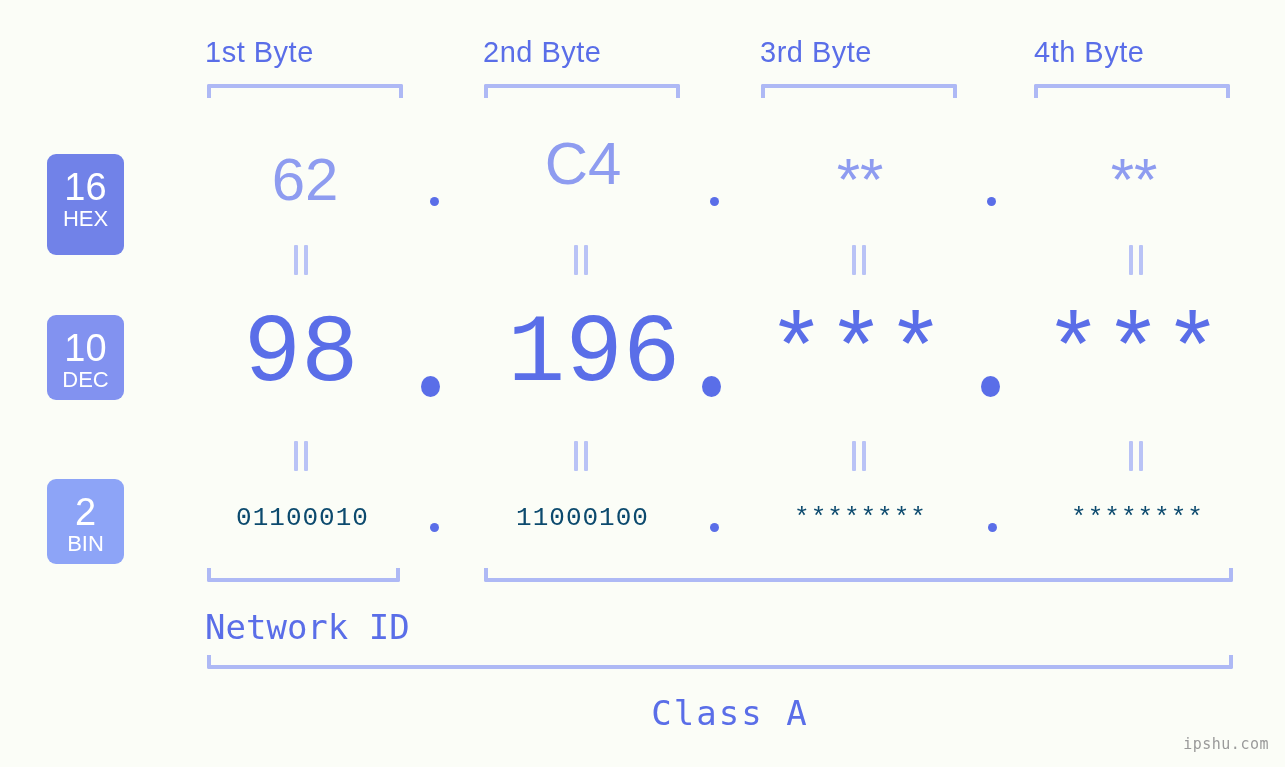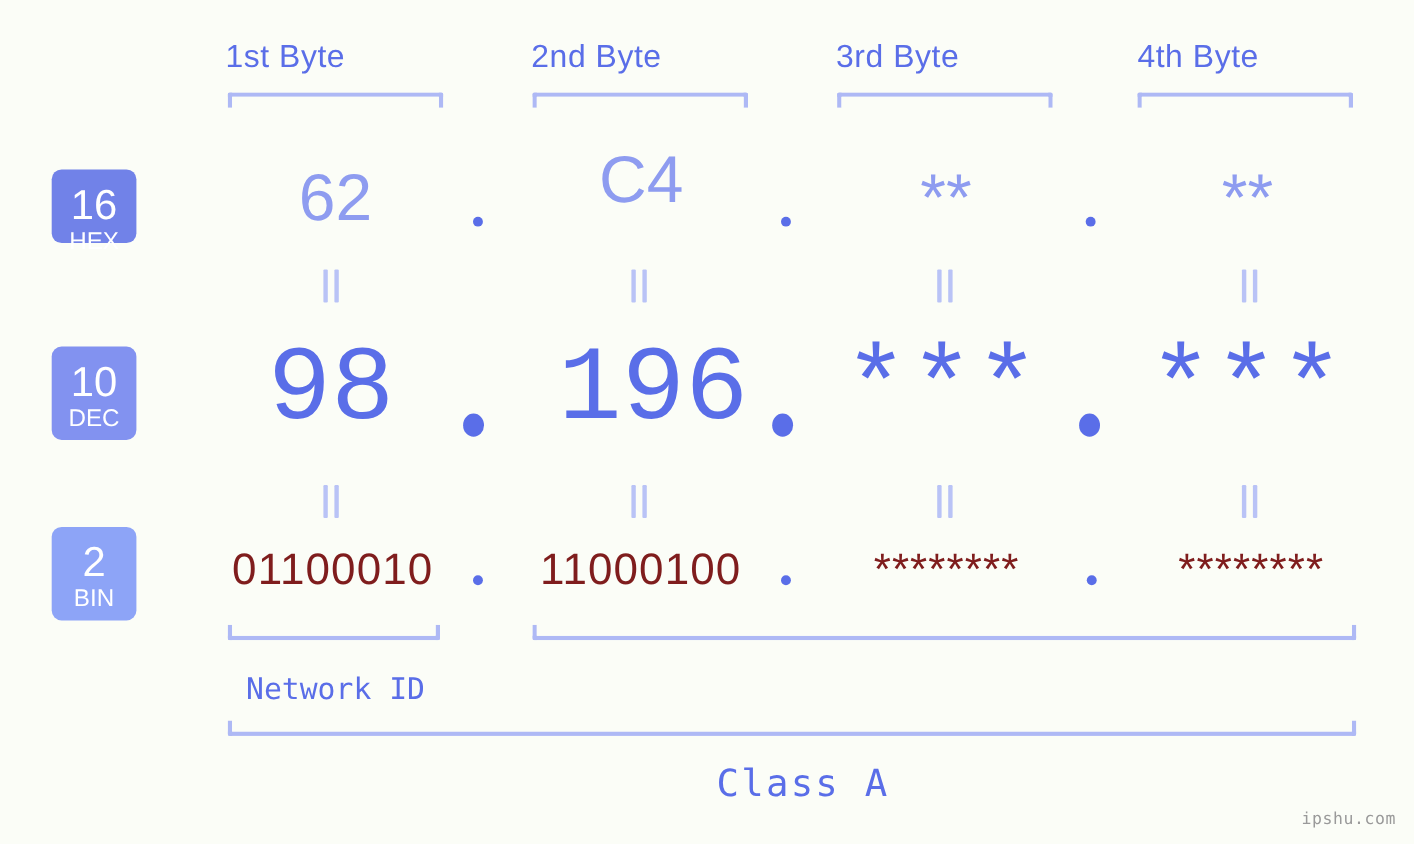--- a/index.html
+++ b/index.html
@@ -93,23 +93,23 @@
     color: #8e9cf0;
     line-height: 56px;
   }
   .row-dec .cell {
     font-family: Liberation Mono, monospace;
     font-size: 96px;
     color: #5a6ee8;
     line-height: 110px;
   }
   .row-bin .cell {
-    font-family: Liberation Sans, sans-serif;
-    font-size: 40px;
-    color: #7f1d1d;
+    font-family: Liberation Mono, monospace;
+    font-size: 26px;
+    color: #0c4a6e;
     line-height: 44px;
     letter-spacing: 1px;
   }
 
   
   .row-dec .cell.masked { letter-spacing: 2px; }
 
   
   .dot {
     position: absolute;
@@ -135,21 +135,21 @@
     display: block;
   }
   .eq i.a { left: 1px; }
   .eq i.b { left: 11px; }
 
   
   .id-label {
     position: absolute;
     text-align: center;
     font-family: "DejaVu Sans Mono", monospace;
-    font-size: 27px;
+    font-size: 34px;
     color: #5a6ee8;
     line-height: 34px;
     white-space: nowrap;
   }
   .class-label {
     position: absolute;
     text-align: center;
     font-family: "DejaVu Sans Mono", monospace;
     font-size: 34px;
     color: #5a6ee8;
@@ -177,21 +177,21 @@
   <div class="byte-label" style="left:205px;width:200px;">1st Byte</div>
   <div class="byte-label" style="left:483px;width:200px;">2nd Byte</div>
   <div class="byte-label" style="left:760px;width:200px;">3rd Byte</div>
   <div class="byte-label" style="left:1034px;width:200px;">4th Byte</div>
 
   <div class="bracket-top" style="left:207px;top:84px;width:196px;"></div>
   <div class="bracket-top" style="left:484px;top:84px;width:196px;"></div>
   <div class="bracket-top" style="left:761px;top:84px;width:196px;"></div>
   <div class="bracket-top" style="left:1034px;top:84px;width:196px;"></div>
 
-  <div class="badge" style="top:154px;height:67px;padding-top:13px;background:#7182e8;">
+  <div class="badge" style="top:154px;height:101px;padding-top:13px;background:#7182e8;">
     <span class="num">16</span>
     <span class="nm">HEX</span>
   </div>
 
   <div class="badge" style="top:315px;height:85px;padding-top:13px;background:#8292f0;">
     <span class="num">10</span>
     <span class="nm">DEC</span>
   </div>
 
   <div class="badge" style="top:479px;height:85px;padding-top:13px;background:#8da4f7;">

